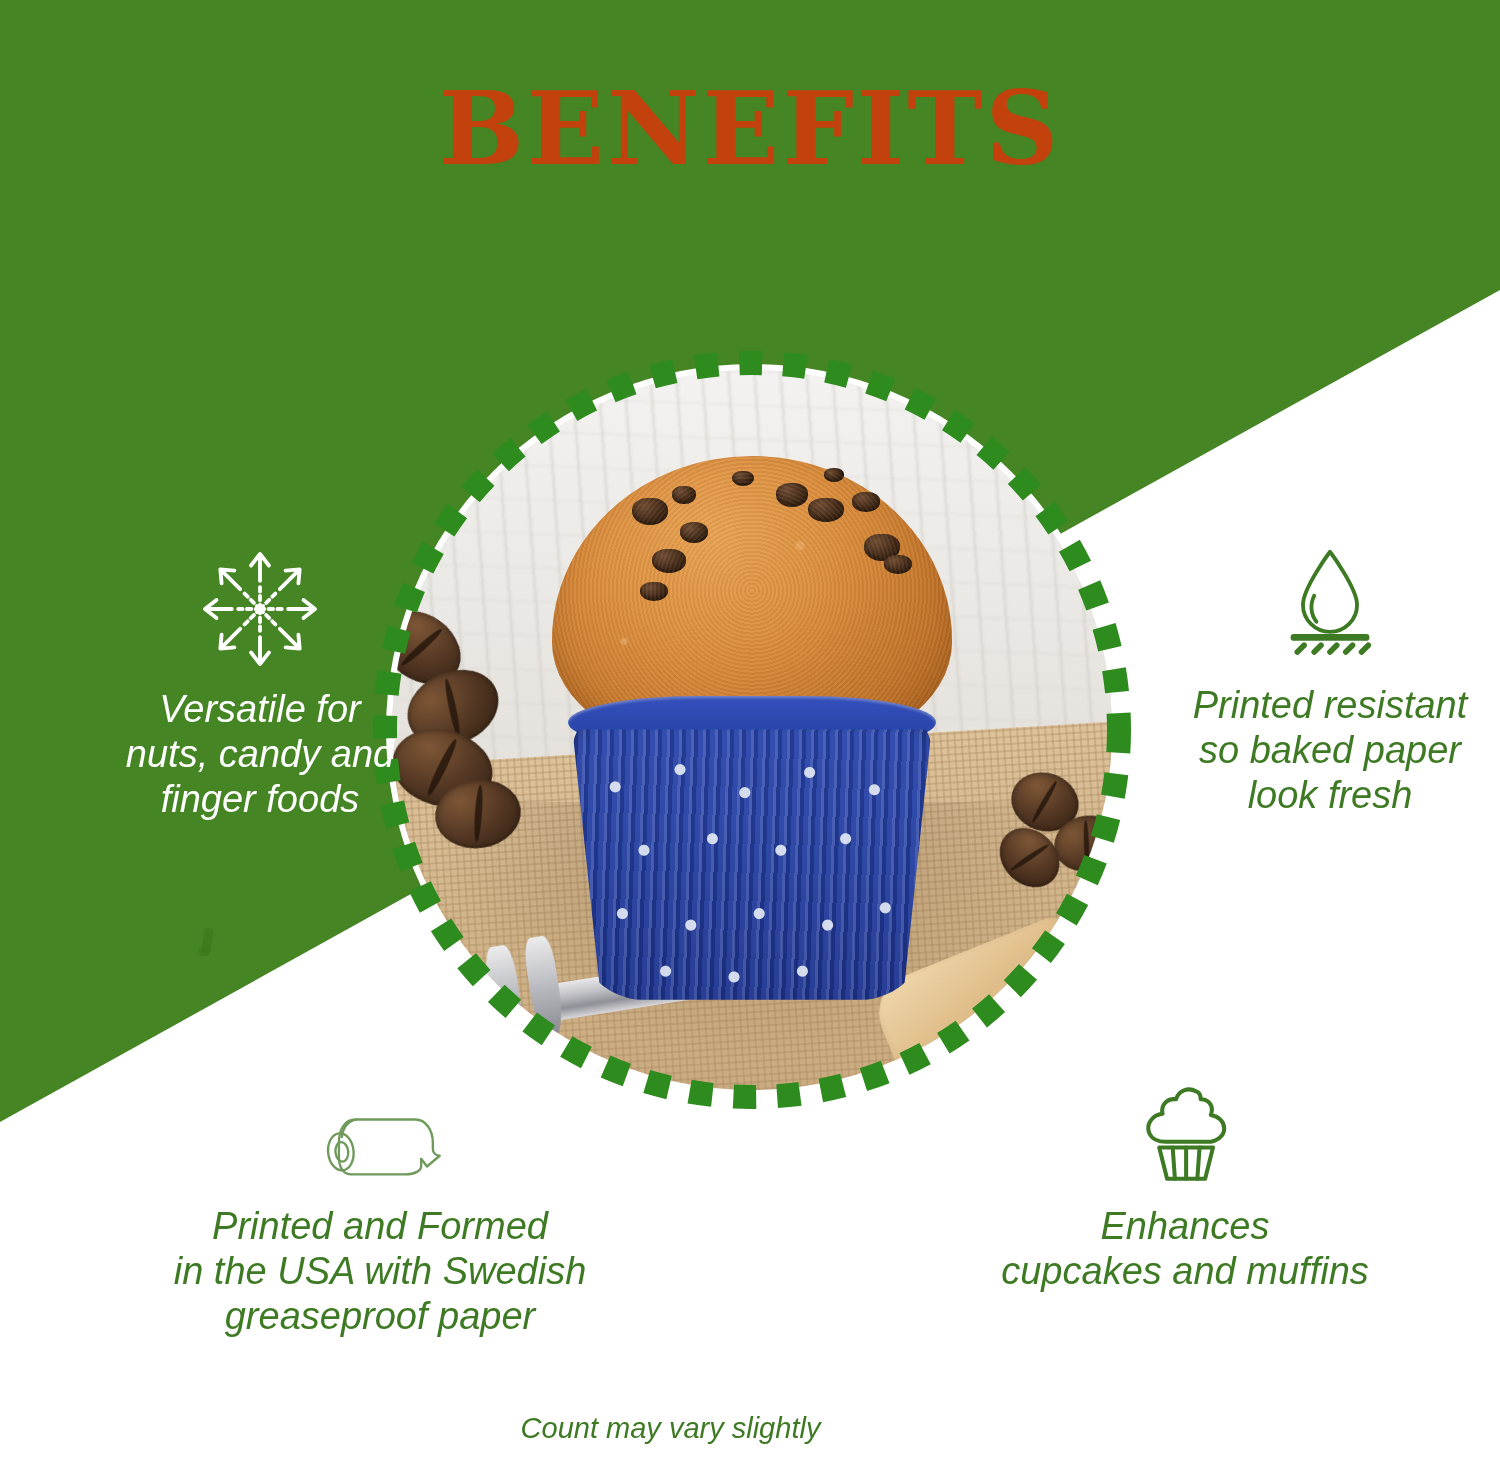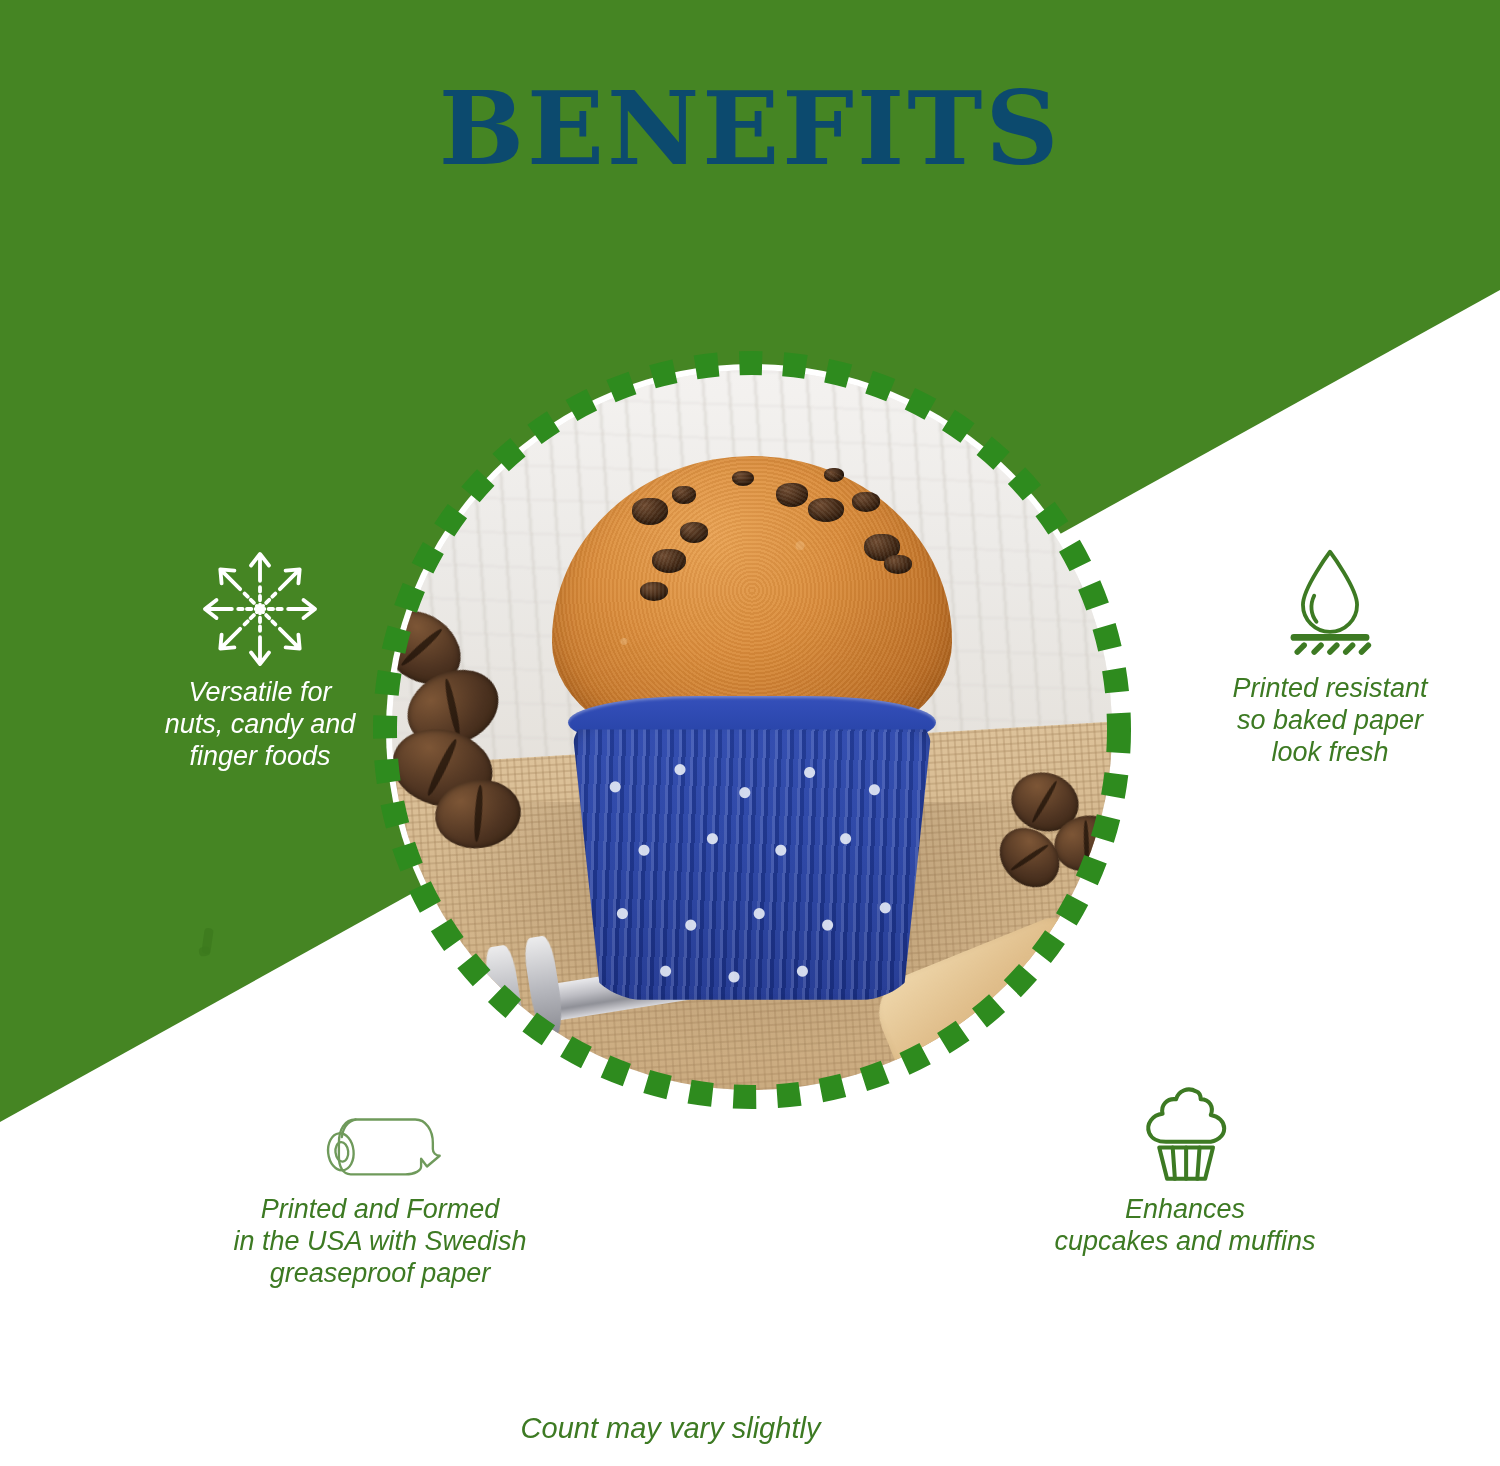--- a/index.html
+++ b/index.html
@@ -25,21 +25,21 @@
   }
   .speck.b{left:199px;top:947px;width:11px;height:9px;transform:rotate(-10deg);}
 
   
   .title{
     position:absolute;left:0;top:78px;width:1500px;text-align:center;
     font-family:"DejaVu Serif", serif;
     font-weight:700;
     font-size:101px;
     letter-spacing:3px;
-    color:#0c4a6e;
+    color:#c2410c;
     z-index:6;
     line-height:1;
   }
 
   
   .photo-wrap{
     position:absolute;left:367px;top:345px;width:770px;height:770px;z-index:5;
   }
   .dash-ring{
     position:absolute;left:0;top:0;width:770px;height:770px;
@@ -203,23 +203,23 @@
     position:absolute;left:6%;top:45%;width:88%;height:10%;
     background:linear-gradient(180deg,#3550bb 0%,#2440a2 100%);
     border-radius:50%/70%;
     box-shadow:inset 0 2px 3px rgba(255,255,255,.30);
   }
 
   
   .benefit{position:absolute;z-index:6;text-align:center;}
   .benefit .icon{display:block;margin:0 auto;}
   .benefit .cap{
-    margin-top:4px;
+    margin-top:14px;
     font-style:italic;
-    font-size:27px;
+    font-size:38px;
     line-height:1.18;
     font-family:"Liberation Sans", sans-serif;
   }
   .on-green .cap{color:#ffffff;}
   .on-white .cap{color:#3d7a23;}
 
   .b-versatile{left:60px;top:545px;width:400px;}
   .b-grease{left:1130px;top:545px;width:400px;}
   .b-usa{left:150px;top:1098px;width:460px;}
   .b-cupcake{left:975px;top:1078px;width:420px;}

